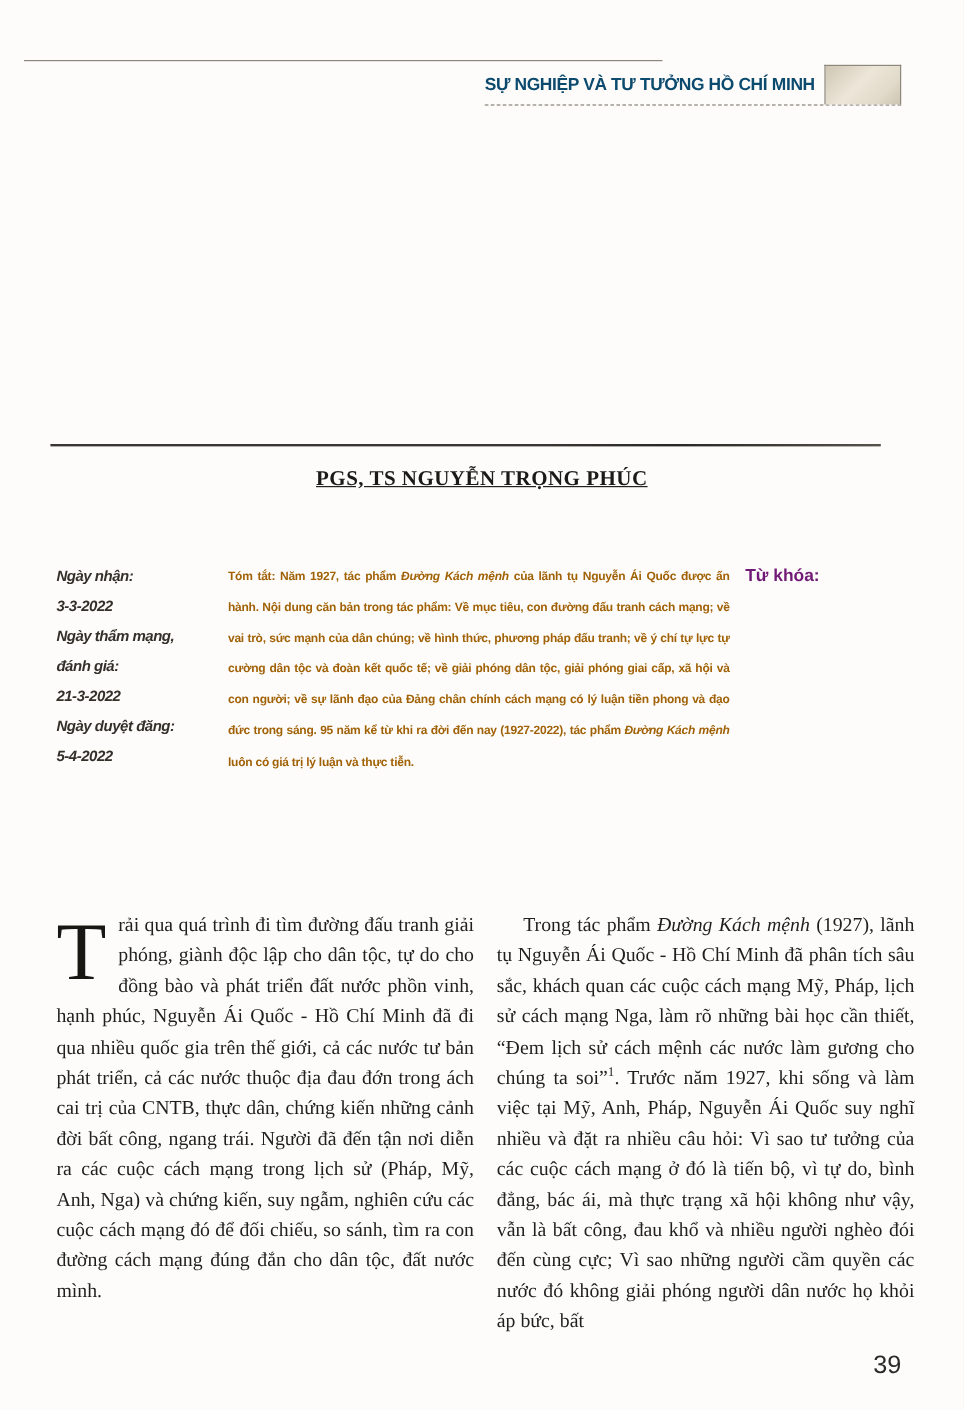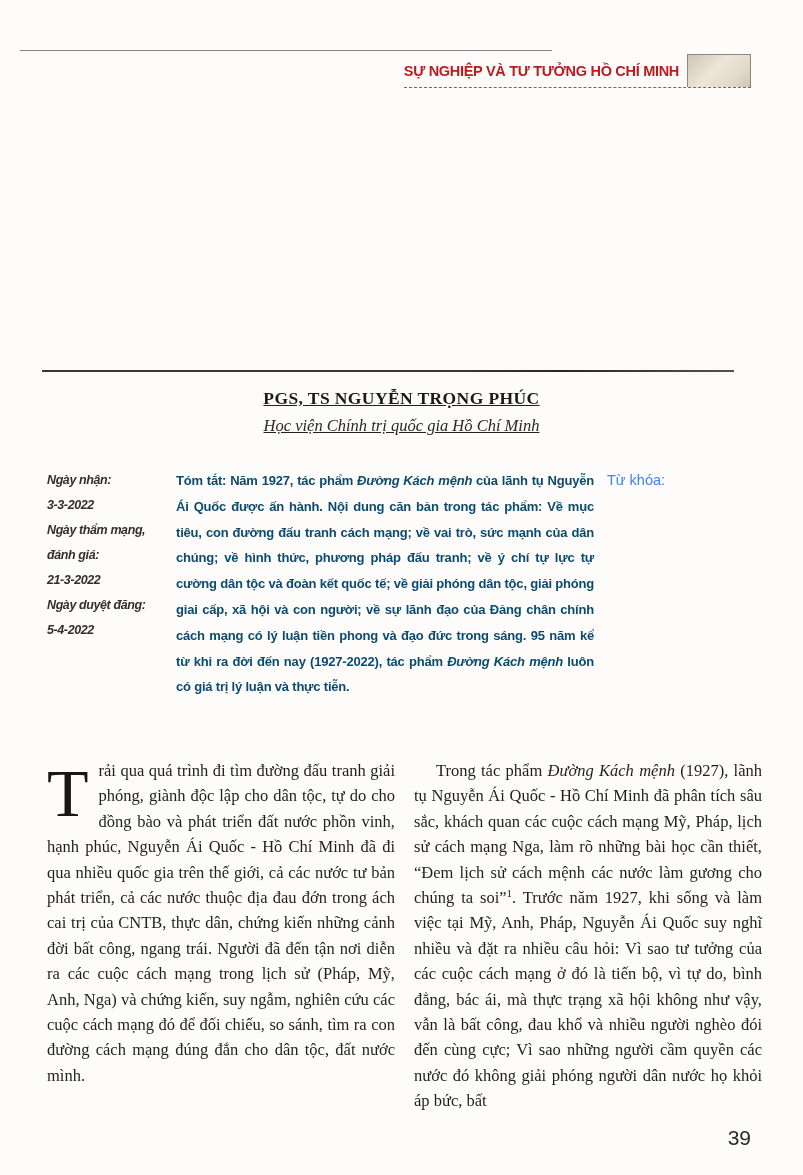--- a/index.html
+++ b/index.html
@@ -29,21 +29,21 @@
     top: 54px; right: 52px;
     display: flex;
     align-items: stretch;
     border-bottom: 1px dashed #6f695f;
   }
   .header-title {
     font-family: "Liberation Sans", sans-serif;
     font-weight: bold;
     font-size: 14.5px;
     letter-spacing: -0.3px;
-    color: #b91c1c;
+    color: #0c4a6e;
     padding: 8px 8px 7px 0;
     align-self: center;
   }
   .header-swatch {
     width: 64px;
     height: 33px;
     border: 1px solid #8d877c;
     border-bottom: none;
     background: linear-gradient(135deg, #cfc6b3 0%, #ece6d8 45%, #e2dbcb 75%, #cdc5b2 100%);
   }
@@ -106,41 +106,41 @@
     font-style: italic;
     font-weight: bold;
     font-size: 12.5px;
     letter-spacing: -0.4px;
     line-height: 25px;
     color: #33302a;
   }
   .abstract-col {
     width: 418px;
     flex: none;
-    margin-left: 1px;
-    font-family: "Liberation Sans", sans-serif;
-    font-weight: bold;
-    font-size: 13px;
+    margin-left: 15px;
+    font-family: "Liberation Sans", sans-serif;
+    font-weight: bold;
+    font-size: 10px;
     letter-spacing: -0.2px;
     line-height: 25.8px;
     text-align: justify;
-    color: #0c4a6e;
+    color: #a16207;
   }
   .keywords-col {
     flex: 1;
     margin-left: 13px;
     font-family: "Liberation Sans", sans-serif;
     font-size: 14px;
     line-height: 25px;
     color: #4e463c;
   }
   .keywords-label {
-    font-weight: normal;
+    font-weight: bold;
     font-size: 14.5px;
-    color: #3b82f6;
+    color: #701a75;
   }
   .keywords-text { font-style: italic; letter-spacing: -0.2px; }
 
   
   .body-cols {
     position: absolute;
     left: 47px; top: 758px;
     width: 714px;
     display: flex;
     gap: 19px;
@@ -180,21 +180,20 @@
   <div class="header-unit">
     <span class="header-title">SỰ NGHIỆP VÀ TƯ TƯỞNG HỒ CHÍ MINH</span>
     <div class="header-swatch"></div>
   </div>
 
 
   <div class="title-rule"></div>
 
   <div class="author-block">
     <div class="author-name">PGS, TS NGUYỄN TRỌNG PHÚC</div>
-    <div class="author-affiliation">Học viện Chính trị quốc gia Hồ Chí Minh</div>
   </div>
 
   <div class="meta-row">
 
     <div class="dates-col">
       <div>Ngày nhận:</div>
       <div>3-3-2022</div>
       <div>Ngày thẩm mạng, đánh giá:</div>
       <div>21-3-2022</div>
       <div>Ngày duyệt đăng:</div>

